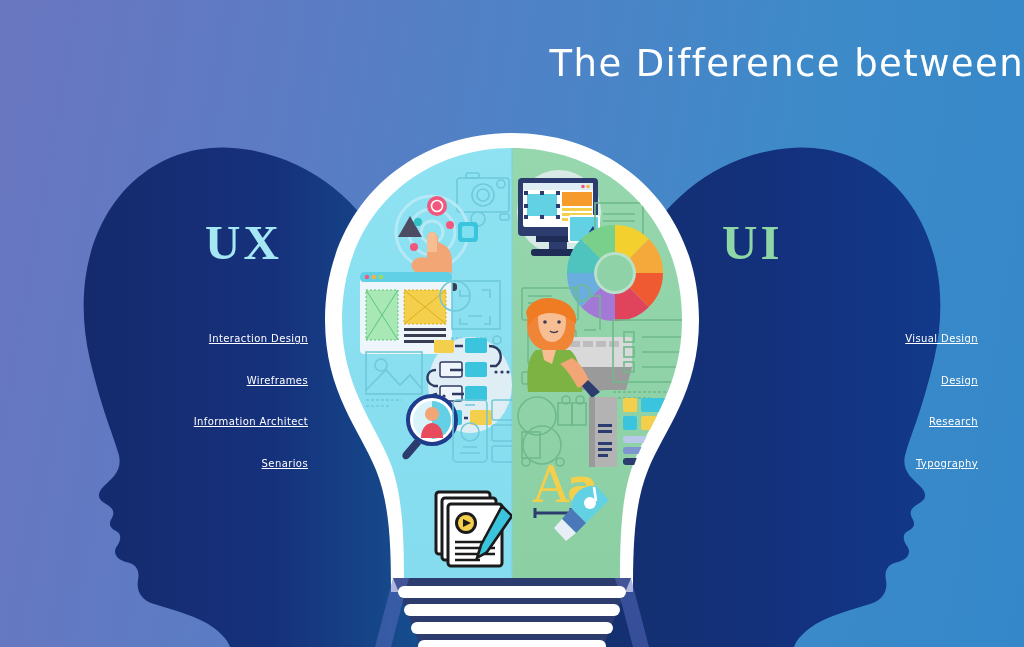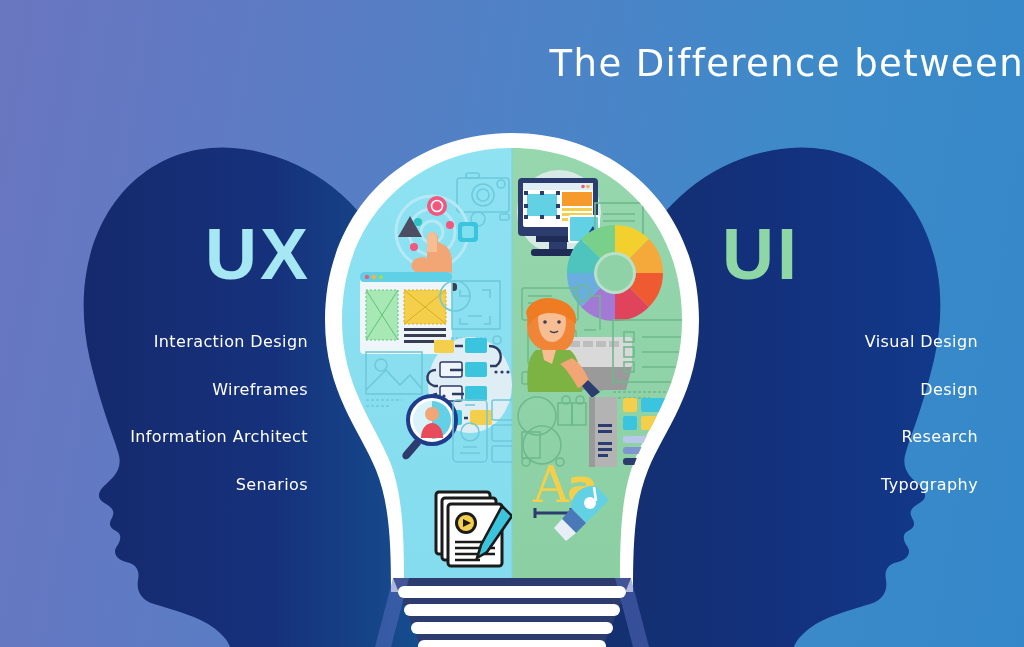--- a/index.html
+++ b/index.html
@@ -39,37 +39,38 @@
   #heads {
     position: absolute;
     top: 0; left: 0;
     width: 1024px;
     height: 647px;
   }
 
   
   .bigLabel {
     position: absolute;
-    font-family: Liberation Sans, sans-serif;
-    font-size: 72px;
+    font-family: Liberation Serif, serif;
+    font-size: 49px;
     font-weight: 700;
     letter-spacing: 3px;
     line-height: 1;
   }
   #ux-label { left: 205px; top: 218px; color: #a6e7f4; }
   #ui-label { left: 722px; top: 218px; color: #8fd6a7; text-align: right; }
 
   
   .list {
     position: absolute;
     font-family: "DejaVu Sans", sans-serif;
-    font-size: 16px;
+    font-size: 10px;
     color: #ffffff;
     line-height: 1;
     letter-spacing: 0.4px;
+    text-decoration: underline;
   }
   #ux-list { left: 60px; top: 334px; width: 248px; text-align: right; }
   #ui-list { left: 718px; top: 334px; width: 260px; text-align: right; }
   .list li { list-style: none; margin-bottom: 31.5px; white-space: nowrap; }
 </style>
 </head>
 <body>
 
 <div id="canvas">
 

